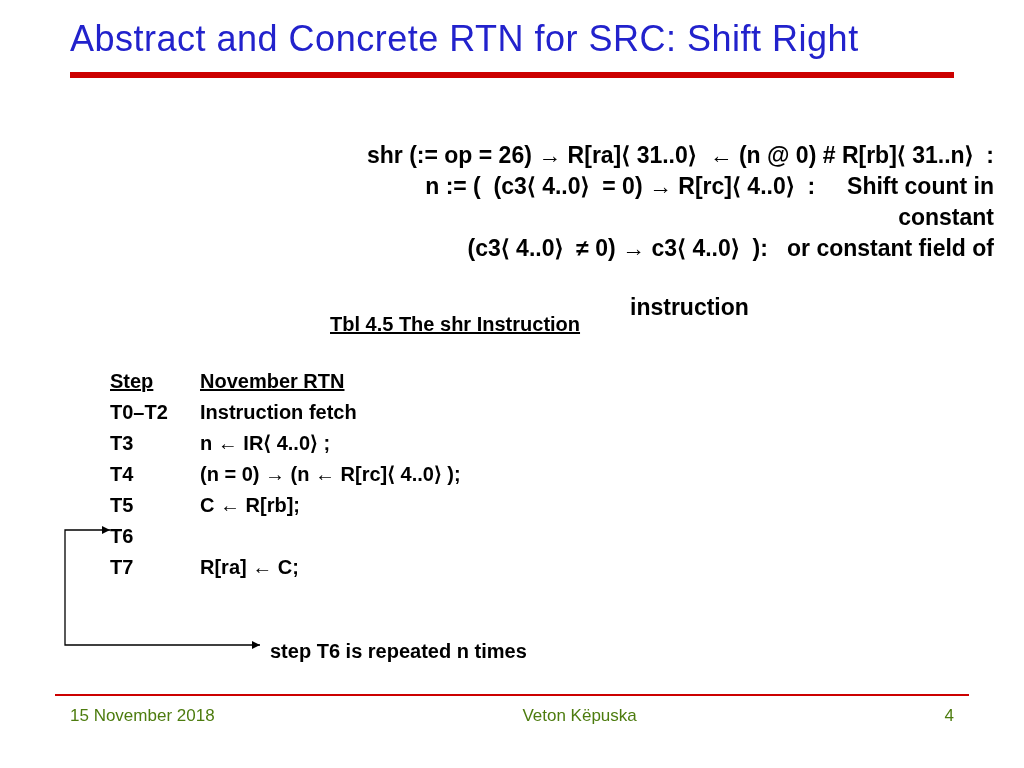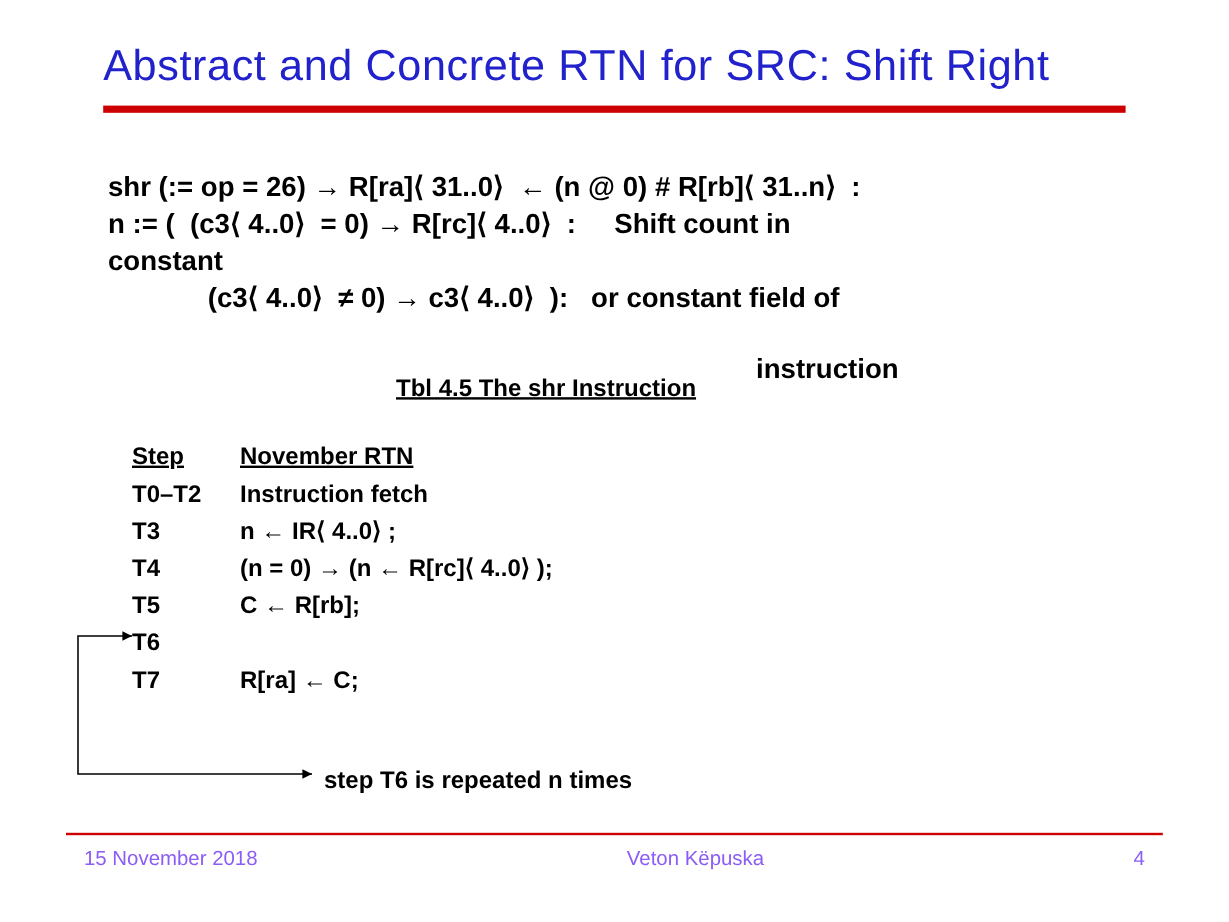--- a/index.html
+++ b/index.html
@@ -1,32 +1,32 @@
 <!DOCTYPE html>
 <html><head>
 <meta charset="utf-8">
 <style>
   * { margin: 0; padding: 0; box-sizing: border-box; }
   html, body { width: 1024px; height: 768px; background: #fff; font-family: Arial, Helvetica, sans-serif; }
-  .slide { position: relative; width: 1024px; height: 616px; padding: 16px; }
+  .slide { position: relative; width: 1024px; height: 616px; padding: 0; }
   .title { color: #2222cc; font-size: 36px; font-weight: 400; padding: 18px 0 6px 70px; letter-spacing: 0.5px; }
   .red-bar { height: 6px; background: #cc0000; margin: 6px 70px 0 70px; }
   .content { position: absolute; left: 90px; top: 140px; right: 30px; font-weight: bold; font-size: 23px; color: #000; line-height: 1.35; }
-  .content .row { white-space: pre; }
+  .content .row { white-space: pre; text-align: right; }
   .tbl-caption { text-decoration: underline; font-weight: bold; font-size: 20px; position: absolute; left: 330px; top: 313px; }
   .table-area { position: absolute; left: 110px; top: 350px; font-weight: bold; font-size: 20px; line-height: 1.55; margin-top: 16px; }
   .tr { display: flex; }
   .tstep { width: 90px; display: inline-block; }
   .trtn { display: inline-block; }
   .hdr .tstep, .hdr .trtn { text-decoration: underline; }
   .footnote { position: absolute; left: 270px; top: 640px; font-weight: bold; font-size: 20px; }
   .loop-line { position: absolute; pointer-events: none; }
   .loop-line svg { overflow: visible; }
   .bottom-divider { position: absolute; left: 55px; right: 55px; top: 694px; height: 2px; background: #cc0000; }
-  .footer { position: absolute; left: 0; right: 0; top: 706px; display: flex; justify-content: space-between; padding: 0 70px; color: #8b5cf6; font-size: 17px; }
+  .footer { position: absolute; left: 0; right: 0; top: 706px; display: flex; justify-content: space-between; padding: 0 70px; color: #4d7c0f; font-size: 17px; }
 </style>
 </head>
 <body>
 
 <div class="slide">
 
   <div class="title">Abstract and Concrete RTN for SRC: Shift Right</div>
   <div class="red-bar"></div>
 
   <div class="content">

